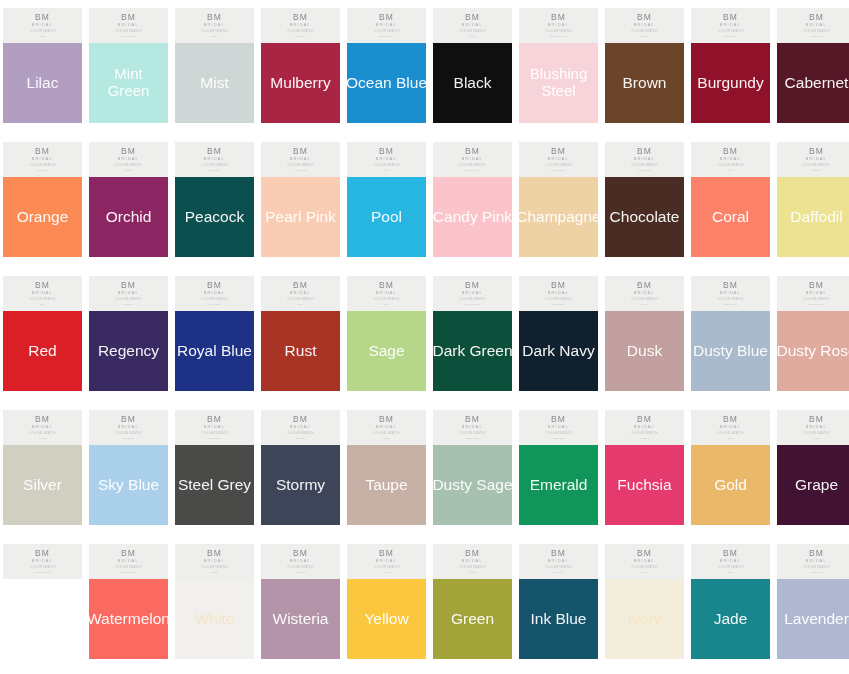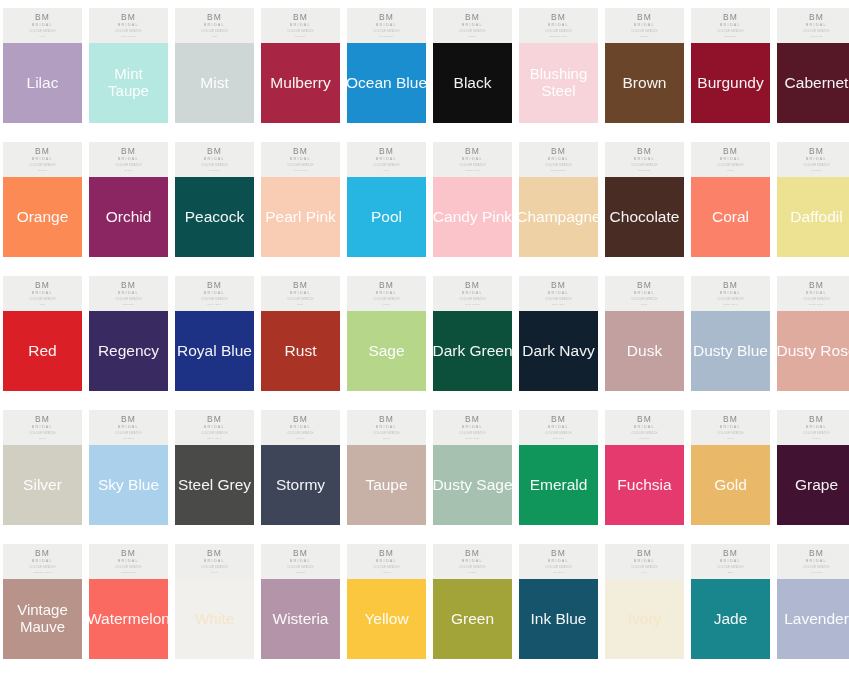--- a/index.html
+++ b/index.html
@@ -106,21 +106,21 @@
     </div>
     <div class="swatch-card" style="left: 89px; top: 8px;">
       <div class="card-header" style="background: rgb(238, 238, 236);">
         <div class="brand-mark">BM</div>
         <div class="brand-sub">BRIDAL</div>
         <div class="brand-micro">COLOUR SWATCH</div>
         <div class="brand-micro2">Mint Green</div>
       </div>
       <div class="color-block" style="background: rgb(180, 232, 224);">
         <div class="color-label two-line" style="color: rgba(255, 255, 255, 0.95);">Mint
-Taupe</div>
+Green</div>
       </div>
     </div>
     <div class="swatch-card" style="left: 175px; top: 8px;">
       <div class="card-header" style="background: rgb(238, 238, 236);">
         <div class="brand-mark">BM</div>
         <div class="brand-sub">BRIDAL</div>
         <div class="brand-micro">COLOUR SWATCH</div>
         <div class="brand-micro2">Mist</div>
       </div>
       <div class="color-block" style="background: rgb(206, 215, 214);">
@@ -535,24 +535,20 @@
         <div class="color-label" style="color: rgba(255, 255, 255, 0.95);">Grape</div>
       </div>
     </div>
     <div class="swatch-card" style="left: 3px; top: 544px;">
       <div class="card-header" style="background: rgb(238, 238, 236);">
         <div class="brand-mark">BM</div>
         <div class="brand-sub">BRIDAL</div>
         <div class="brand-micro">COLOUR SWATCH</div>
         <div class="brand-micro2">Vintage Mauve</div>
       </div>
-      <div class="color-block" style="background: rgb(184, 147, 137);">
-        <div class="color-label two-line" style="color: rgba(255, 255, 255, 0.95);">Vintage
-Mauve</div>
-      </div>
     </div>
     <div class="swatch-card" style="left: 89px; top: 544px;">
       <div class="card-header" style="background: rgb(238, 238, 236);">
         <div class="brand-mark">BM</div>
         <div class="brand-sub">BRIDAL</div>
         <div class="brand-micro">COLOUR SWATCH</div>
         <div class="brand-micro2">Watermelon</div>
       </div>
       <div class="color-block" style="background: rgb(251, 106, 96);">
         <div class="color-label" style="color: rgba(255, 255, 255, 0.95);">Watermelon</div>

